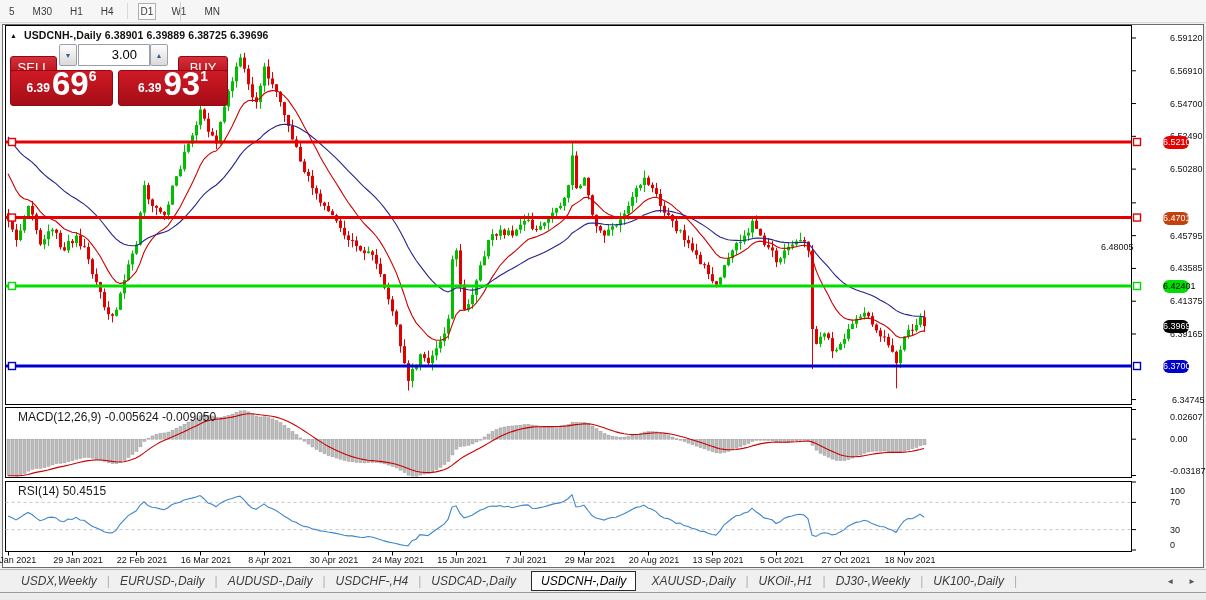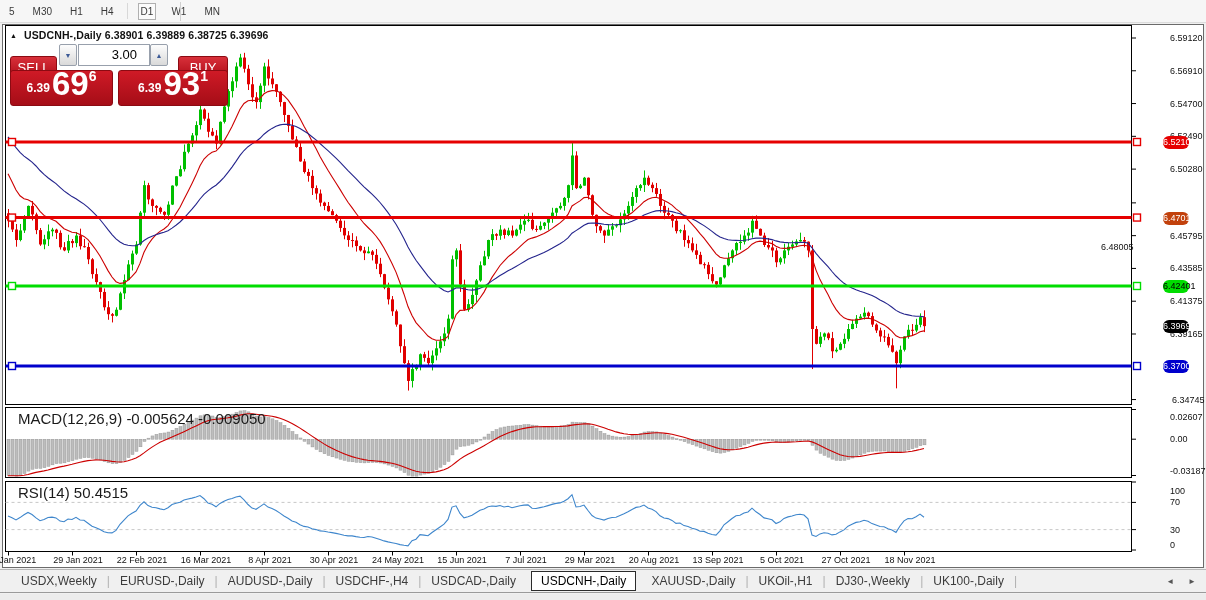--- a/index.html
+++ b/index.html
@@ -16,21 +16,21 @@
   .tf-sep { width:1px; height:16px; background:#d8d8d8; margin:0 4px; }
   .tf-endsep { position:absolute; left:180px; top:2px; width:1px; height:19px; background:#d0d0d0; }
 
   
   #chart { position:absolute; left:0; top:0; width:1206px; height:600px; z-index:1; }
 
   
   .chart-title { position:absolute; left:10px; top:29px; z-index:4; font-size:10.5px;
                  font-weight:bold; color:#111; letter-spacing:0.1px; }
   .chart-title .tri { font-size:7px; position:relative; top:-1px; margin-right:4px; }
-  .ind-label { position:absolute; z-index:4; font-size:15px; color:#1a1a1a; }
+  .ind-label { position:absolute; z-index:4; font-size:12px; color:#1a1a1a; }
   .ylab, .mlab, .rlab { position:absolute; left:1170px; width:36px; font-size:9px;
                         color:#111; z-index:3; white-space:nowrap; }
   .dlab { position:absolute; width:64px; text-align:center; font-size:9px; color:#111; z-index:3; }
   .ptag { position:absolute; left:1163px; width:26px; text-align:center; font-size:9px;
           padding:1px 0 2px; z-index:4; font-weight:normal;border-radius:6px; }
 
   
   .trade-panel { position:absolute; left:8px; top:44px; width:222px; height:64px; z-index:5; }
   .btn-trade { position:absolute; top:12px; height:22px; color:#fff; font-size:13px;
                text-align:center; line-height:21px; border:1px solid #8c0a12; border-radius:3px;
@@ -45,21 +45,21 @@
               border-radius:3px; background:linear-gradient(#cf1a26,#a50d17); cursor:pointer;
               display:flex; align-items:flex-end; justify-content:center; padding-bottom:7px; }
   .pricebox .pfx { font-size:12px; font-weight:bold; margin:0 2px 3px 0; }
   .pricebox .big { font-size:33px; font-weight:bold; line-height:0.85; }
   .pricebox .pip { font-size:14px; font-weight:bold; position:relative; top:-14px; }
 
   
   .tabbar { position:absolute; left:0; top:569px; width:1206px; height:24px; background:#f0f0f0;
             border-top:1px solid #b8b8b8; border-bottom:1px solid #9a9a9a; z-index:6;
             display:flex; align-items:center; padding-left:12px; font-size:12px; color:#3c3c3c; }
-  .tab { margin:0 9px; white-space:nowrap; cursor:pointer; }
+  .tab { margin:0 9px; white-space:nowrap; cursor:pointer;font-style:italic; }
   .tab.active { background:#fff; border:1px solid #2b2b2b; padding:2px 9px; margin:0 6px;
                 color:#000; }
   .tab-sep { color:#b0b0b0; margin:0 1px; }
   .tab-arrows { margin-left:auto; padding-right:10px; display:flex; gap:14px; }
   .tab-arrow { font-size:8px; color:#555; cursor:pointer; }
   .bottom-strip { position:absolute; left:0; top:594px; width:1206px; height:6px;
                   background:#ececec; z-index:6; }
 </style>
 </head>
 <body>

